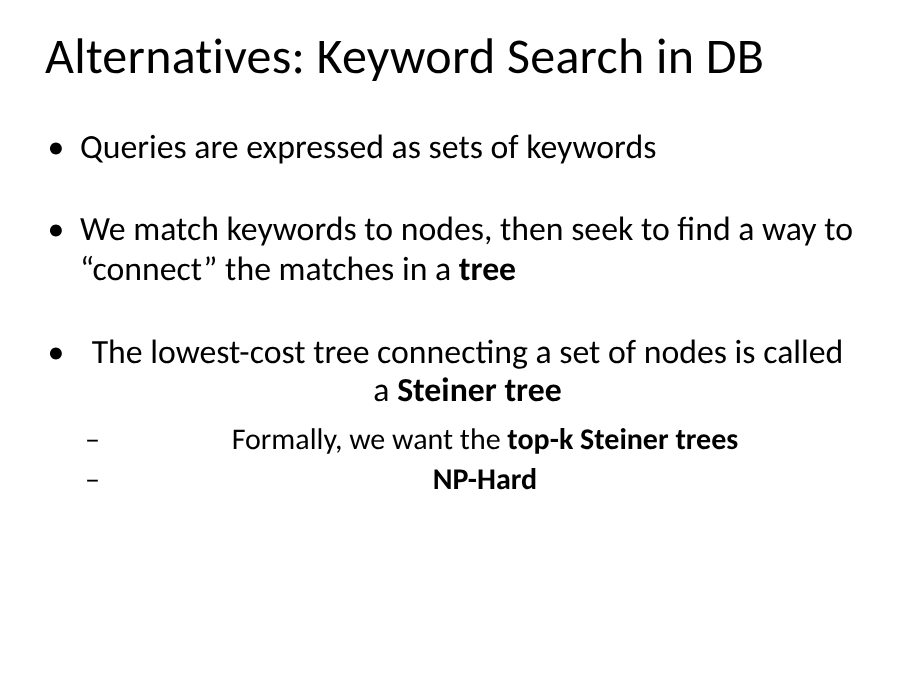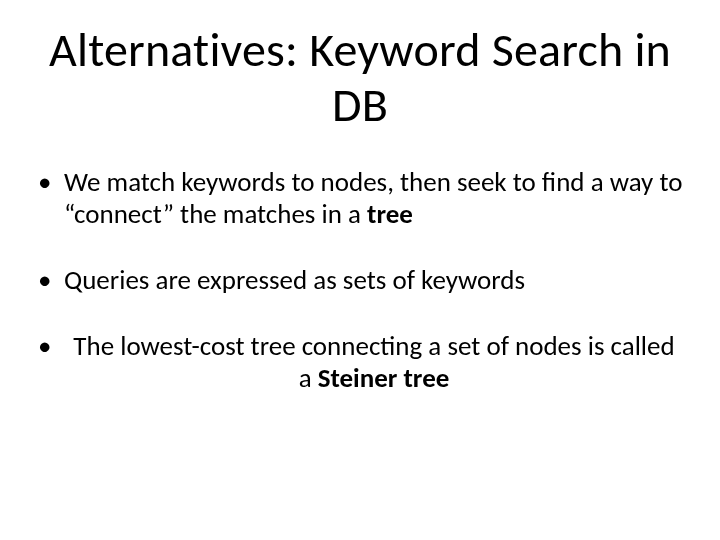--- a/index.html
+++ b/index.html
@@ -11,26 +11,25 @@
     font-family: Calibri, "Segoe UI", Arial, sans-serif;
     color: #000;
   }
   .slide {
     box-sizing: border-box;
     width: 720px;
     height: 540px;
     padding: 22px 36px 20px 36px;
   }
   .title {
-    font-size: 48px;
+    font-size: 40px;
     line-height: 1.15;
     margin: 0 0 34px 0;
     font-weight: 400;
     letter-spacing: 0.2px;
-    text-align: center;
   }
   ul.top {
     list-style: none;
     margin: 0;
     padding: 0;
   }
   ul.top > li {
     position: relative;
     padding-left: 28px;
     font-size: 27px;
@@ -68,27 +67,35 @@
 </head>
 <body>
 
 <div class="slide">
 
   <h1 class="title">Alternatives: Keyword Search in DB</h1>
 
   <ul class="top">
 
     <li>
-      <span>We match keywords to nodes, then seek to find a way to “connect” the matches in a </span><span class="b">tree</span>
+      <span>Queries are expressed as sets of keywords</span>
     </li>
 
     <li>
-      <span>Queries are expressed as sets of keywords</span>
+      <span>We match keywords to nodes, then seek to find a way to “connect” the matches in a </span><span class="b">tree</span>
     </li>
 
     <li style="margin-bottom:6px;text-align:center;">
       <span>The lowest-cost tree connecting a set of nodes is called a </span><span class="b">Steiner tree</span>
 
+      <ul class="sub">
+        <li>
+          <span>Formally, we want the </span><span class="b">top-k Steiner trees</span>
+        </li>
+        <li>
+          <span class="b">NP-Hard</span>
+        </li>
+      </ul>
     </li>
 
   </ul>
 
 </div>
 
 </body></html>

